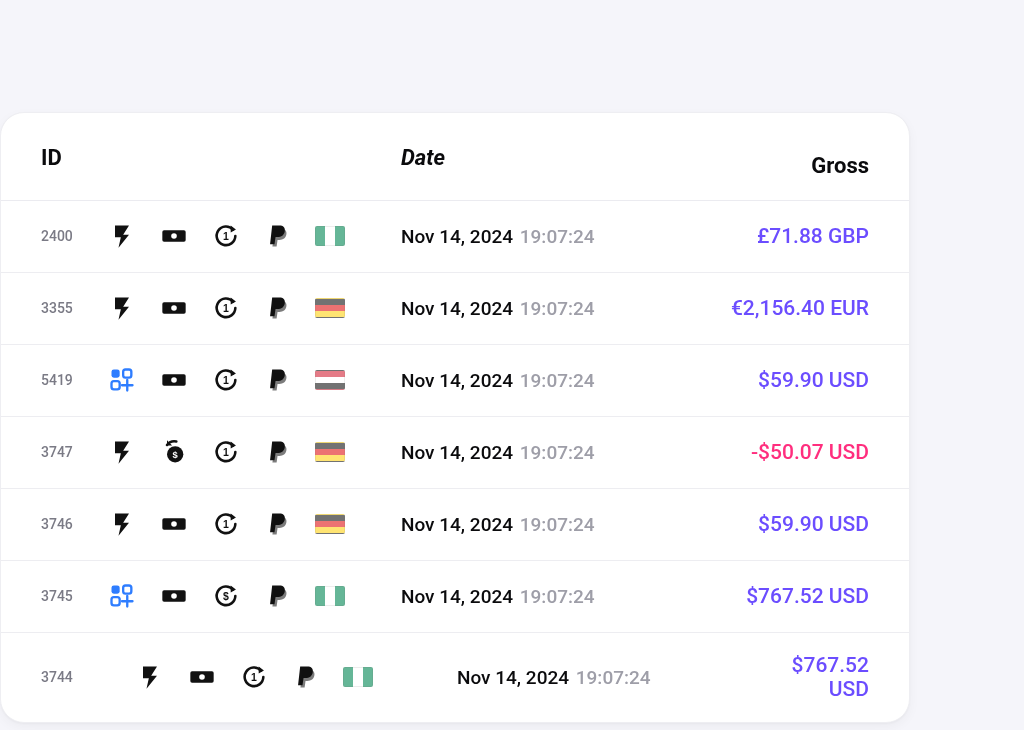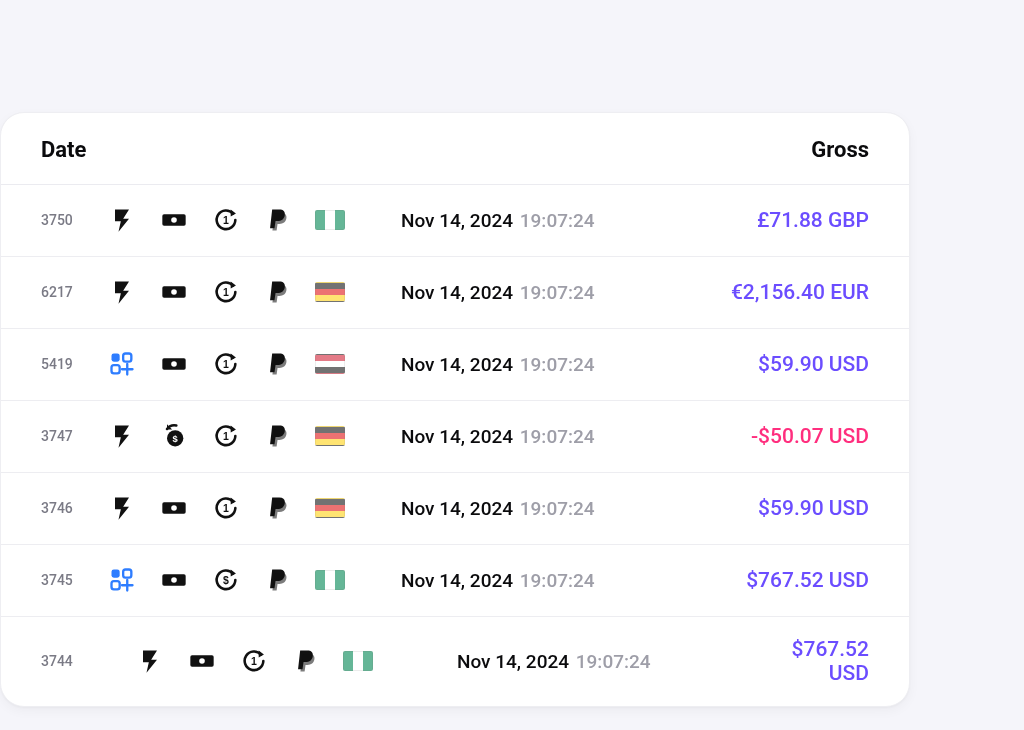--- a/index.html
+++ b/index.html
@@ -21,22 +21,22 @@
     border: 1px solid #eeeef2;
   }
   .thead {
     display: flex;
     align-items: center;
     padding: 24px 40px 22px 40px;
     border-bottom: 1px solid #ebebf0;
   }
   .th { font-size: 22px; font-weight: 700; color: #0b0b0d; }
   .th-id    { width: 360px; }
-  .th-date  { width: 290px; }
-  .th-gross { flex: 1; text-align: right; }
+  .th-date  { width: 290px; font-style: italic; }
+  .th-gross { flex: 1; text-align: right; margin-top: 16px; }
 
   .row {
     display: flex;
     align-items: center;
     padding: 20px 40px 21px 40px;
     border-bottom: 1px solid #ededf1;
   }
   .row:last-child { border-bottom: none; gap: 28px; }
 
   .id-col { width: 66px; font-size: 14px; color: #7a7a85; font-weight: 500; }
@@ -116,27 +116,28 @@
     <symbol id="ic-paypal" viewBox="0 0 24 24">
       <path fill="currentColor" d="M7 3 h6.2 c3.3 0 5.1 1.7 4.6 4.9 -0.5 3.4 -2.9 5 -6.3 5 H9.9 L9 19 H5.2 Z"></path>
       <path fill="currentColor" opacity="0.55" d="M9.5 6 h5.5 c3 0 4.7 1.6 4.2 4.6 -0.5 3.2 -2.8 4.8 -6 4.8 H11.6 L10.8 21 H7.2 Z"></path>
     </symbol>
   </defs>
 </svg>
 
 <div class="card">
 
   <div class="thead">
+    <div class="th th-id">ID</div>
     <div class="th th-date">Date</div>
     <div class="th th-gross">Gross</div>
   </div>
 
   <div id="rows">
       <div class="row">
-        <div class="id-col">3750</div>
+        <div class="id-col">2400</div>
         <div class="iconstrip">
           <span class="iconbox">
             <svg>
               <use href="#ic-funnel"></use>
             </svg>
           </span>
           <span class="iconbox">
             <svg>
               <use href="#ic-cash"></use>
             </svg>
@@ -150,21 +151,21 @@
             <svg>
               <use href="#ic-paypal"></use>
             </svg>
           </span>
           <span class="flag ng"></span>
         </div>
         <div class="date-col"><span>Nov 14, 2024</span><span class="time"> 19:07:24</span></div>
         <div class="gross-col pos">£71.88 GBP</div>
       </div>
       <div class="row">
-        <div class="id-col">6217</div>
+        <div class="id-col">3355</div>
         <div class="iconstrip">
           <span class="iconbox">
             <svg>
               <use href="#ic-funnel"></use>
             </svg>
           </span>
           <span class="iconbox">
             <svg>
               <use href="#ic-cash"></use>
             </svg>

